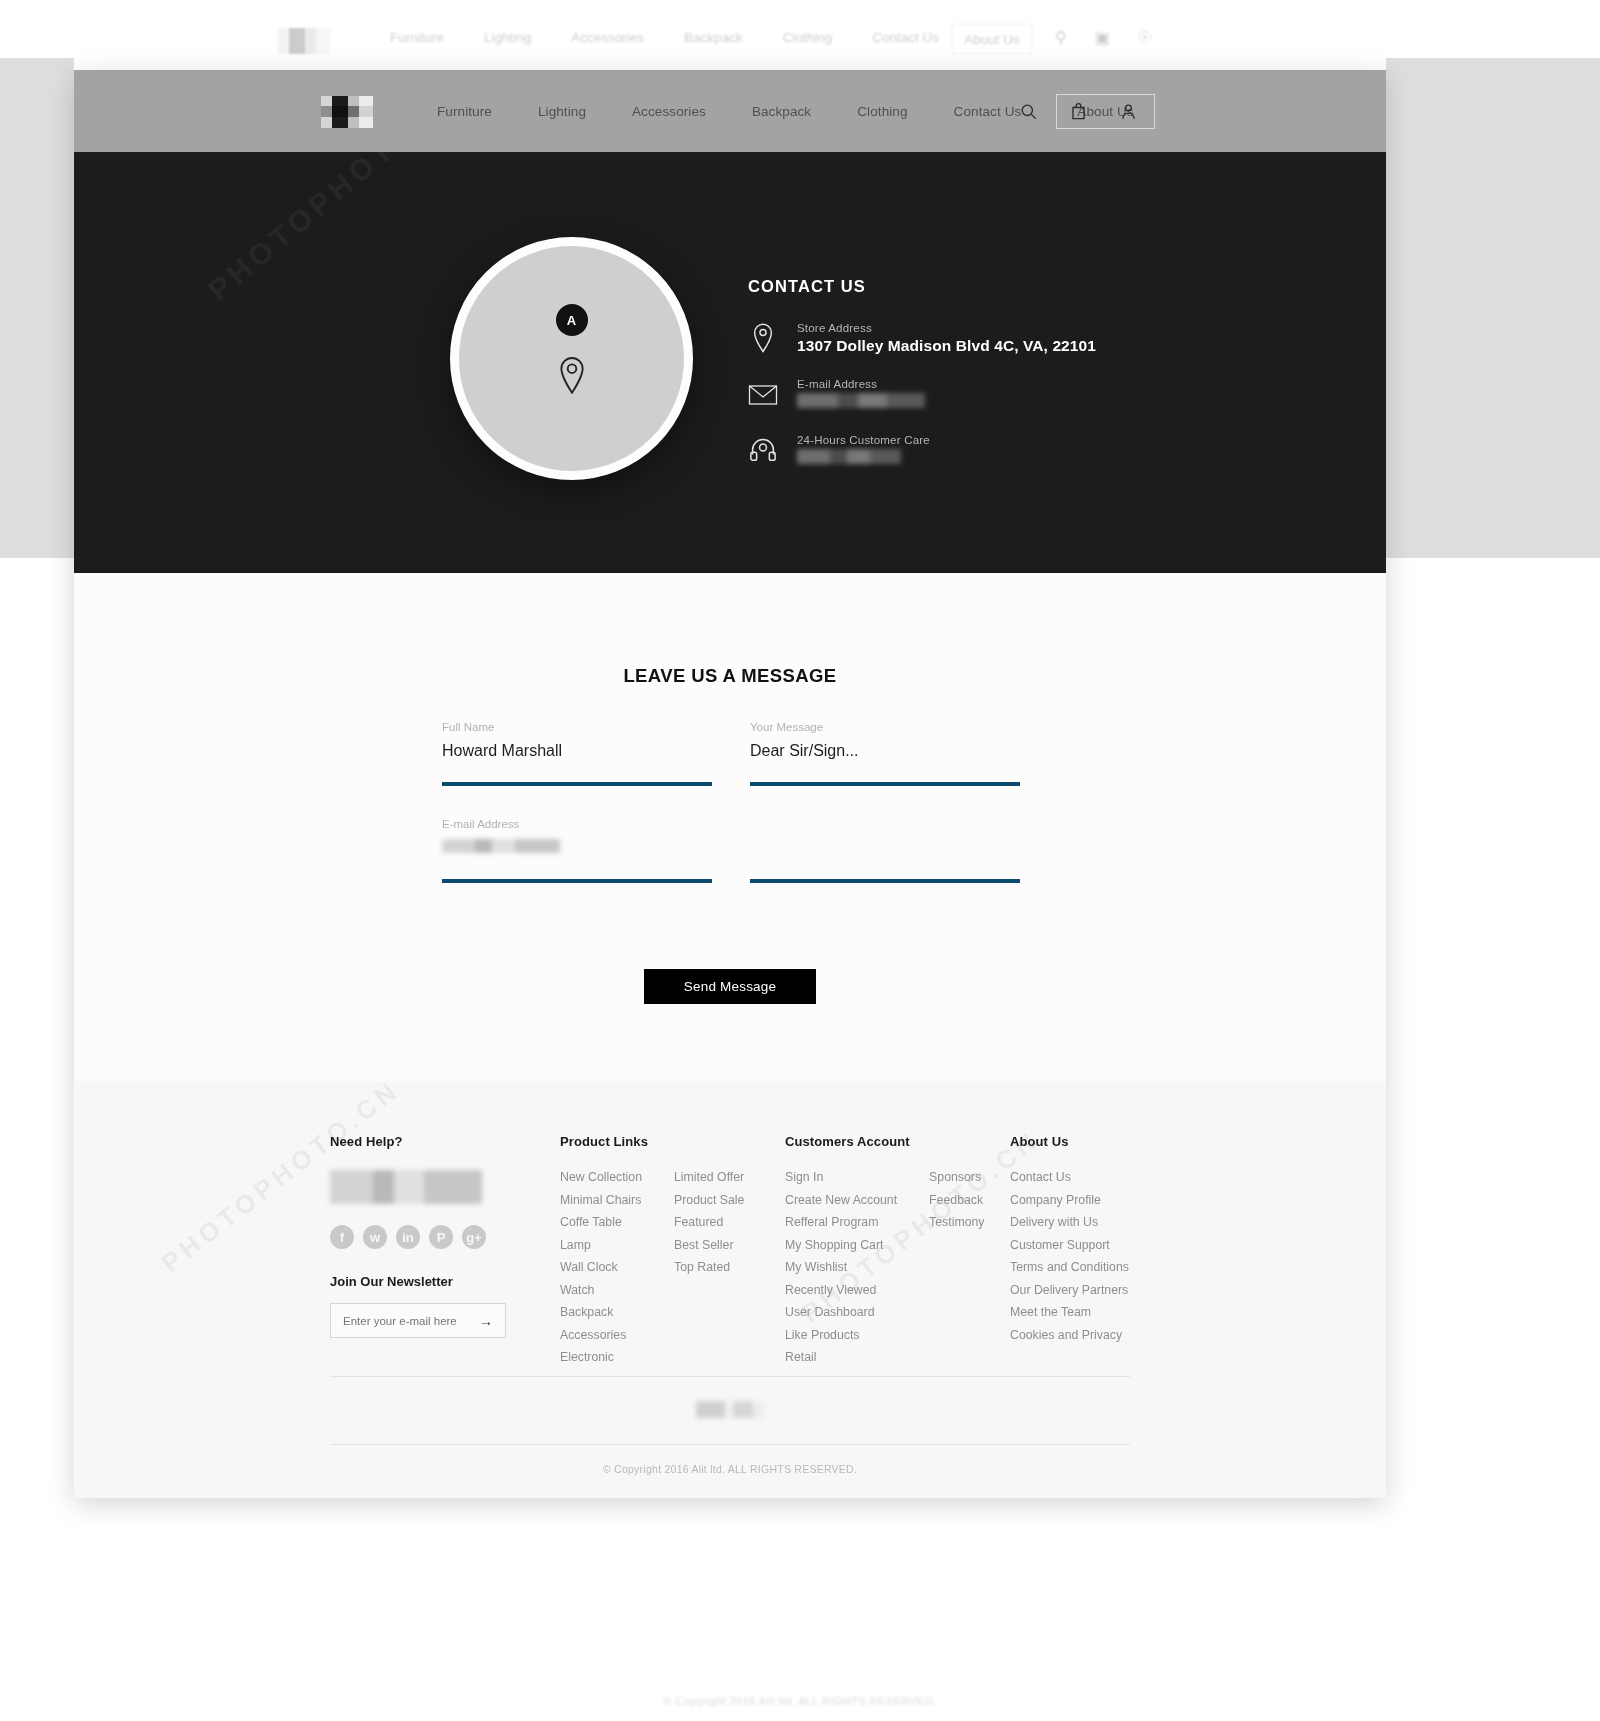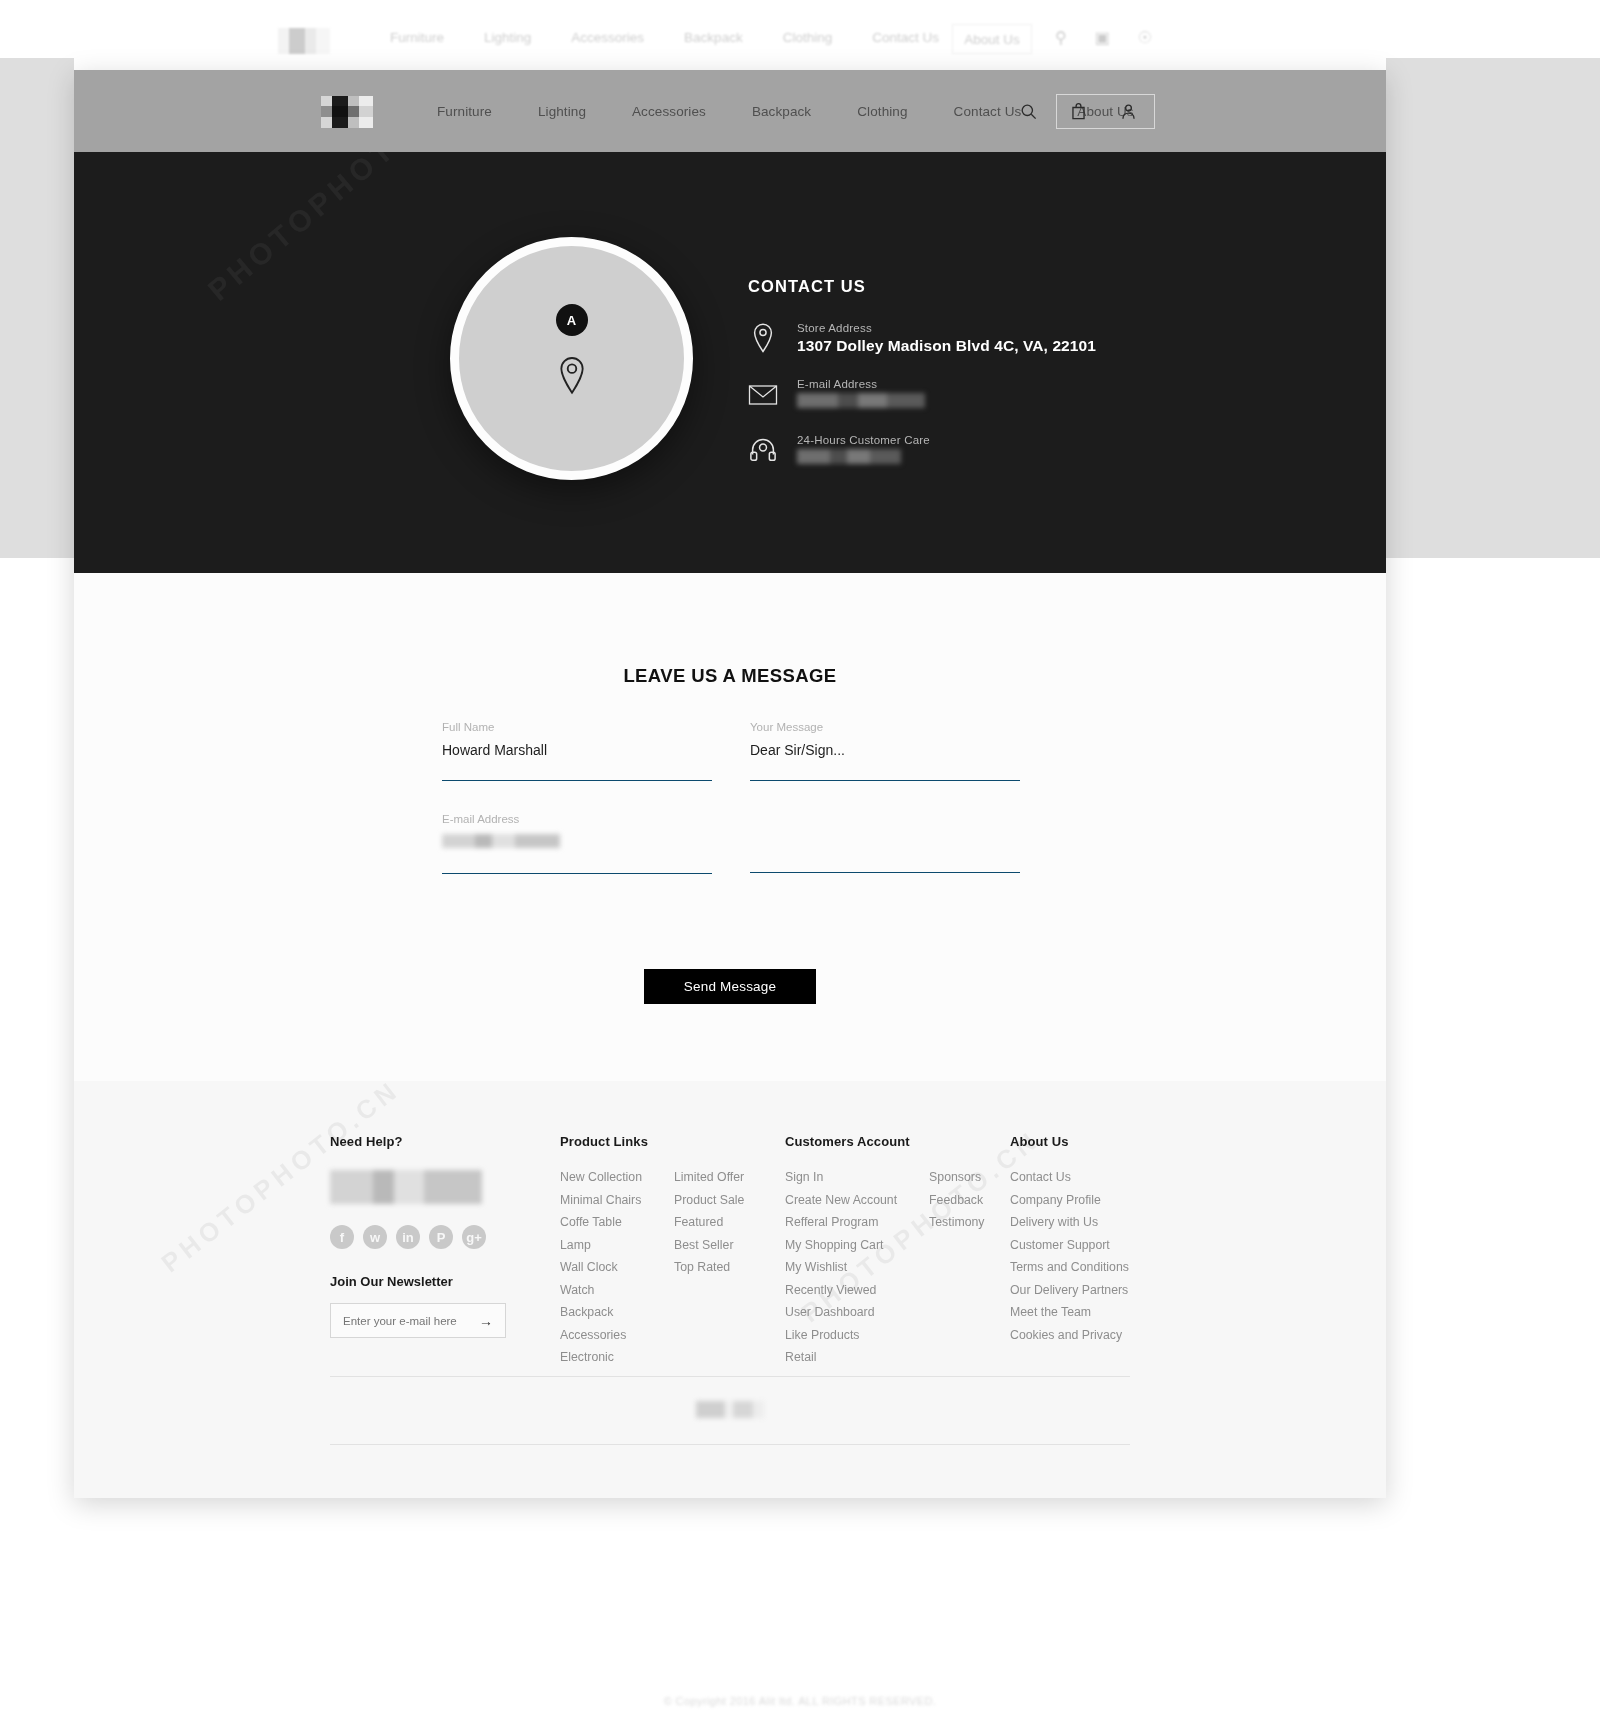--- a/index.html
+++ b/index.html
@@ -131,22 +131,22 @@
     text-align: center; padding-top: 92px;
     font-size: 18.5px; font-weight: 700; color: #111; letter-spacing: .4px;
   }
   .form-grid {
     position: absolute; left: 368px; top: 148px; width: 578px;
     display: grid; grid-template-columns: 270px 270px; column-gap: 38px;
   }
   .fld { margin-bottom: 32px; }
   .fld-label { font-size: 11.5px; color: #b2b2b2; margin-bottom: 9px; }
   .fld-value {
-    font-size: 14px; color: #1d1d1d; padding-bottom: 22px;
-    border-bottom: 1px solid #0c4a6e; min-height: 28px;
+    font-size: 16px; color: #1d1d1d; padding-bottom: 22px;
+    border-bottom: 4px solid #0c4a6e; min-height: 28px;
   }
   .fld-value.blank { color: transparent; }
   .redacted-light {
     display: inline-block; height: 14px;
     background: linear-gradient(90deg,#d3d3d3 0 28%, #b9b9b9 28% 42%, #e0e0e0 42% 62%, #c6c6c6 62% 100%);
     filter: blur(2.6px); border-radius: 1px;
   }
   .send-btn {
     position: absolute; left: 50%; transform: translateX(-50%); top: 396px;
     width: 172px; height: 35px; background: #000; color: #fff;
@@ -432,15 +432,16 @@
           <li>Meet the Team</li>
           <li>Cookies and Privacy</li>
         </ul>
       </div>
 
     </div>
 
     <div class="rule r1"></div>
     <div class="pay-blur"></div>
     <div class="rule r2"></div>
+    <div class="copyright">© Copyright 2016 Alit ltd. ALL RIGHTS RESERVED.</div>
   </div>
 
 </div>
 
 </body></html>

